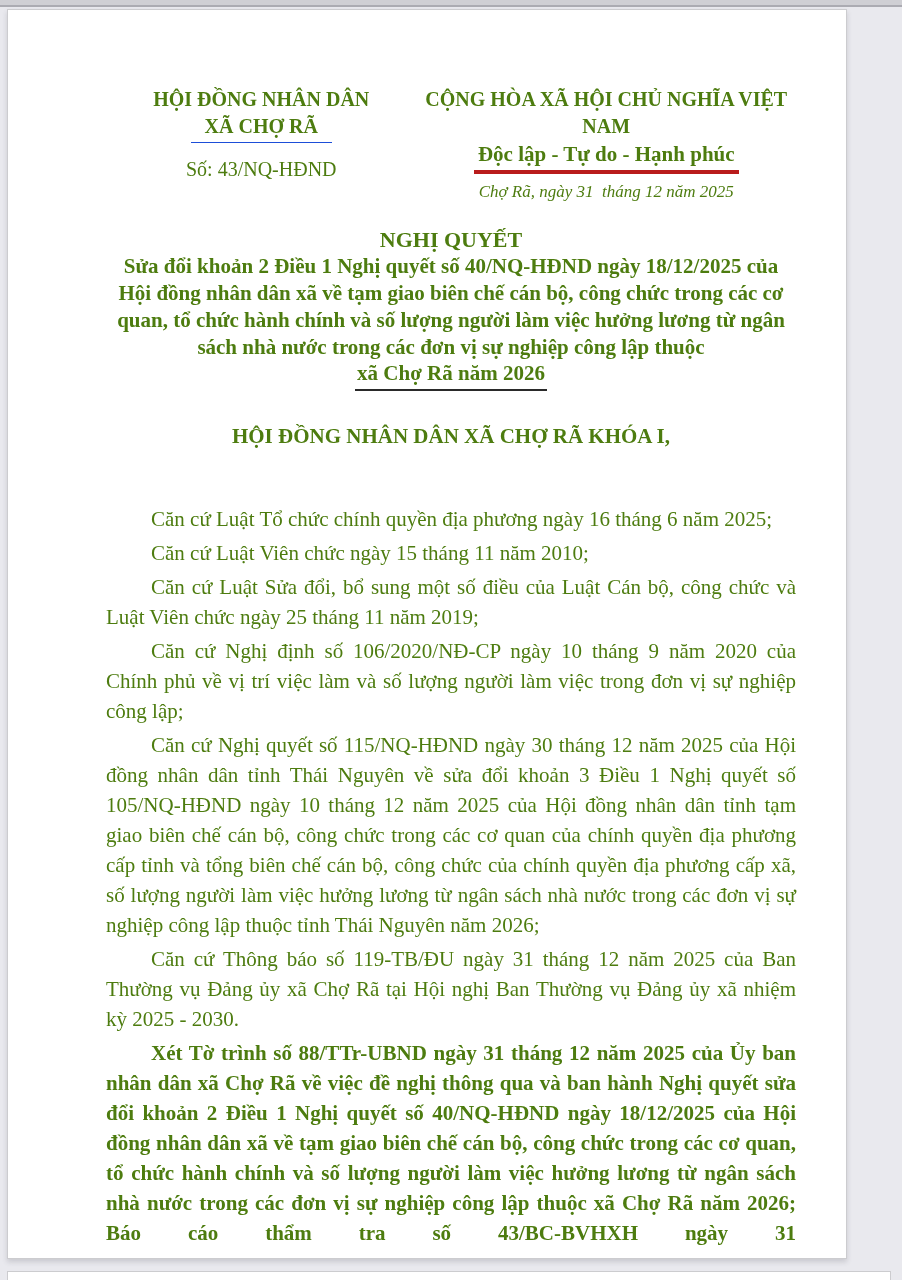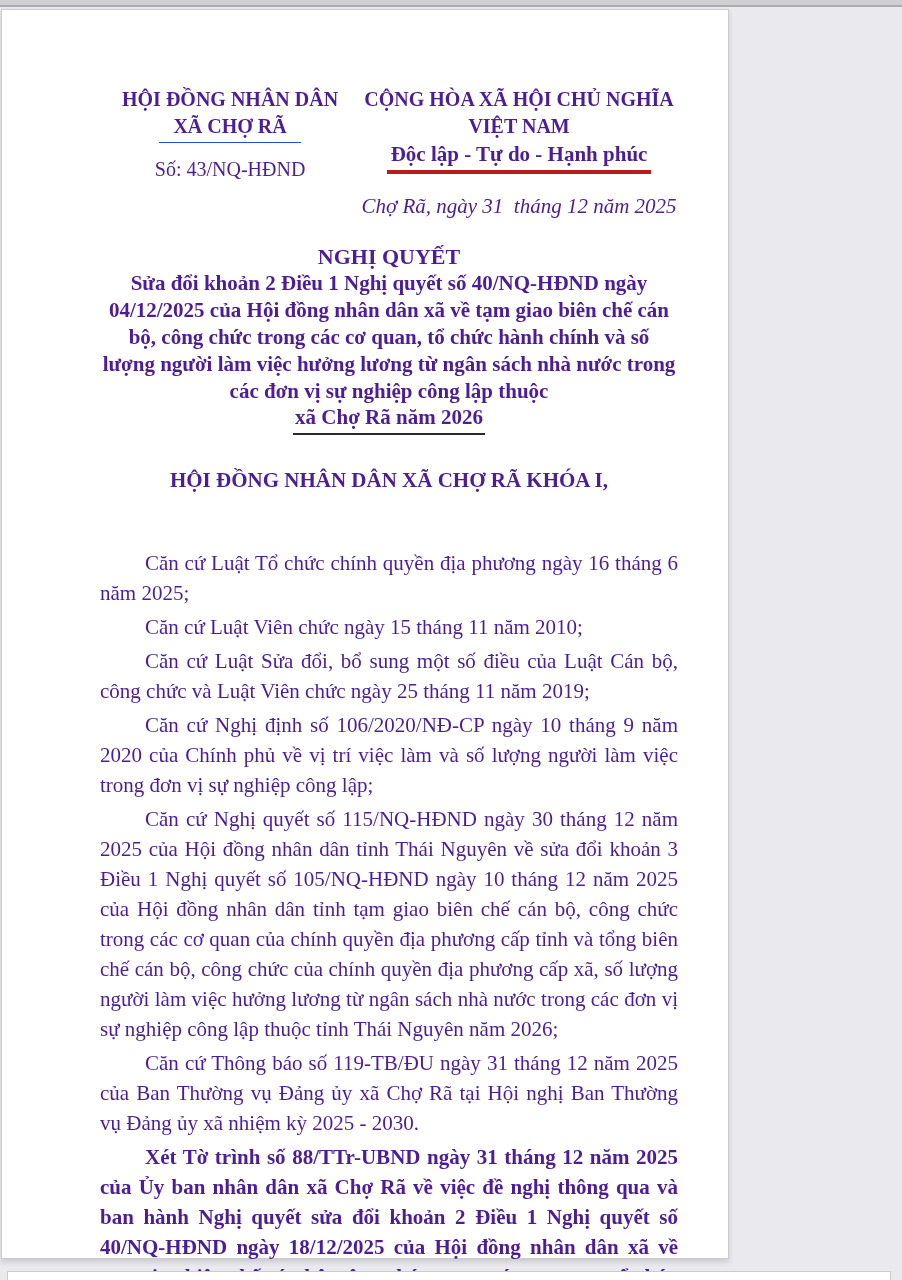--- a/index.html
+++ b/index.html
@@ -15,27 +15,27 @@
     background: #e9e9ee;
   }
   .top-band {
     position: absolute; top: 0; left: 0; right: 0;
     height: 7px;
     background: #cfcfd4;
     border-bottom: 2px solid #ababb2;
   }
   .page {
     position: absolute;
-    left: 1px; top: 9px;
-    width: 728px; height: 1250px;
+    left: 7px; top: 9px;
+    width: 840px; height: 1250px;
     background: #ffffff;
     border: 1px solid #cccccf;
     box-shadow: 0 3px 5px rgba(60,60,70,0.18);
     padding: 76px 50px 0 98px;
-    color: #4c1d95;
+    color: #4d7c0f;
   }
   .next-page-edge {
     position: absolute;
     left: 7px; top: 1271px;
     width: 884px; height: 9px;
     background: #ffffff;
     border: 1px solid #cccccf;
     border-bottom: none;
   }
   
@@ -52,22 +52,22 @@
   .doc-number { font-size: 20px; margin-top: 15px; }
   .motto {
     display: inline-block;
     font-weight: bold; font-size: 21px;
     border-bottom: 4px solid #b91c1c;
     padding: 0 4px 4px 4px;
     margin-top: 2px;
     line-height: 24px;
   }
   .date-line {
-    font-style: italic; font-size: 21px;
-    margin-top: 20px;
+    font-style: italic; font-size: 17px;
+    margin-top: 8px;
     white-space: pre-wrap;
   }
   
   .title-block { text-align: center; margin-top: 24px; }
   .doc-type { font-weight: bold; font-size: 22px; line-height: 27px; }
   .doc-subtitle {
     font-weight: bold; font-size: 21px; line-height: 27px;
     max-width: 716px; margin: 0 auto;
   }
   .doc-subtitle-tail { margin-top: 0; }
@@ -109,21 +109,21 @@
       </div>
       <div class="header-right">
         <div class="hdr-line">CỘNG HÒA XÃ HỘI CHỦ NGHĨA VIỆT NAM</div>
         <div><span class="motto">Độc lập - Tự do - Hạnh phúc</span></div>
         <div class="date-line">Chợ Rã, ngày 31  tháng 12 năm 2025</div>
       </div>
     </div>
 
     <div class="title-block">
       <div class="doc-type">NGHỊ QUYẾT</div>
-      <div class="doc-subtitle">Sửa đổi khoản 2 Điều 1 Nghị quyết số 40/NQ-HĐND ngày 04/12/2025 của Hội đồng nhân dân xã về tạm giao biên chế cán bộ, công chức trong các cơ quan, tổ chức hành chính và số lượng người làm việc hưởng lương từ ngân sách nhà nước trong các đơn vị sự nghiệp công lập thuộc</div>
+      <div class="doc-subtitle">Sửa đổi khoản 2 Điều 1 Nghị quyết số 40/NQ-HĐND ngày 18/12/2025 của Hội đồng nhân dân xã về tạm giao biên chế cán bộ, công chức trong các cơ quan, tổ chức hành chính và số lượng người làm việc hưởng lương từ ngân sách nhà nước trong các đơn vị sự nghiệp công lập thuộc</div>
       <div class="doc-subtitle-tail"><span>xã Chợ Rã năm 2026</span></div>
     </div>
 
     <div class="session-heading">
       <div>HỘI ĐỒNG NHÂN DÂN XÃ CHỢ RÃ KHÓA I,</div>
     </div>
 
     <div class="doc-body">
       <p>Căn cứ Luật Tổ chức chính quyền địa phương ngày 16 tháng 6 năm 2025;</p>
       <p>Căn cứ Luật Viên chức ngày 15 tháng 11 năm 2010;</p>

